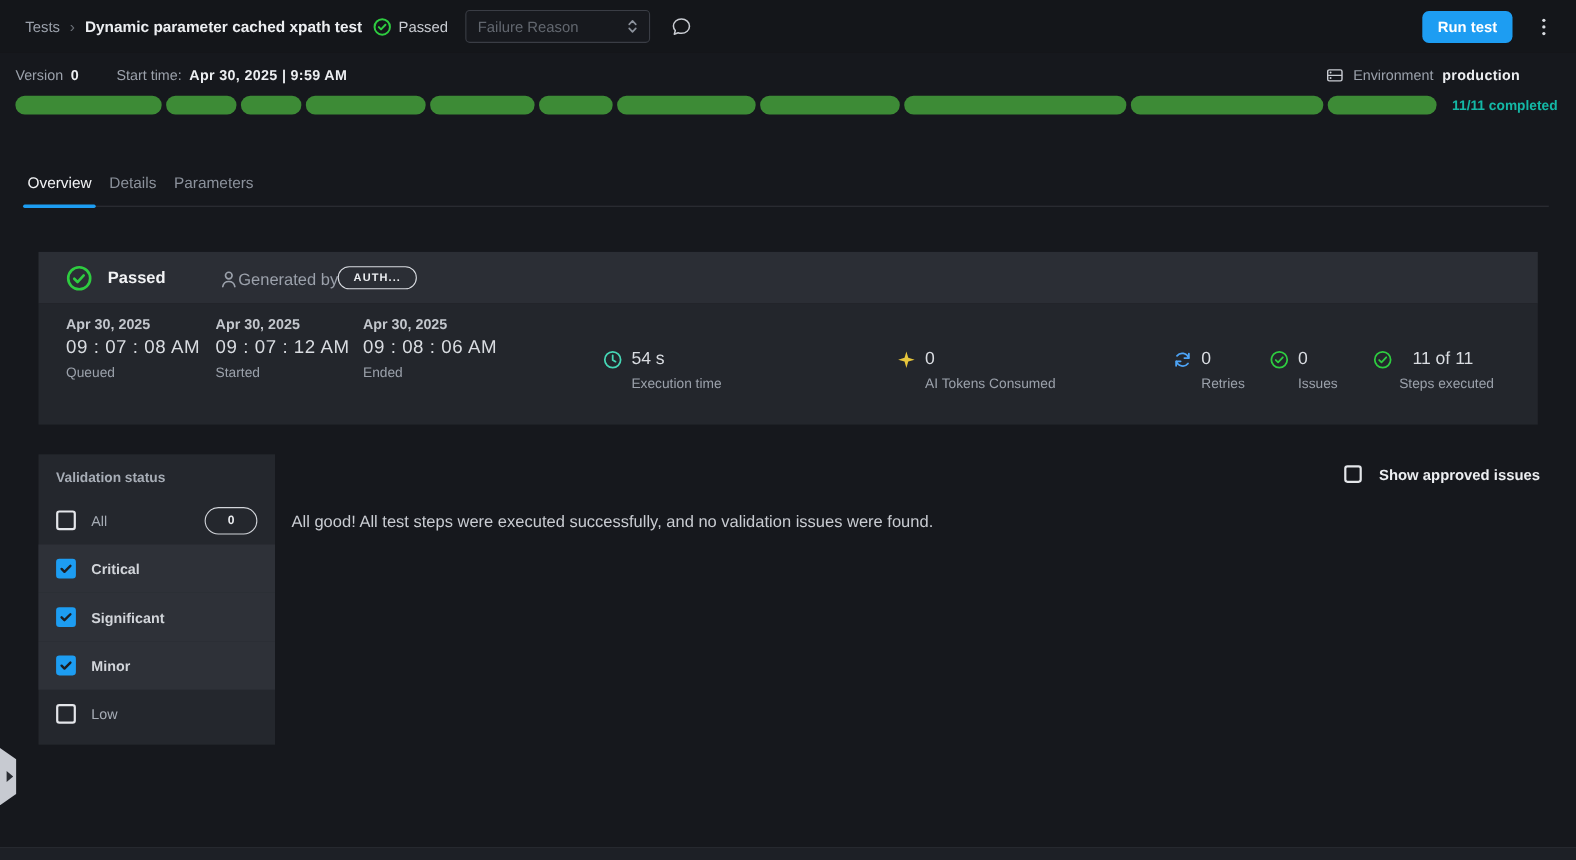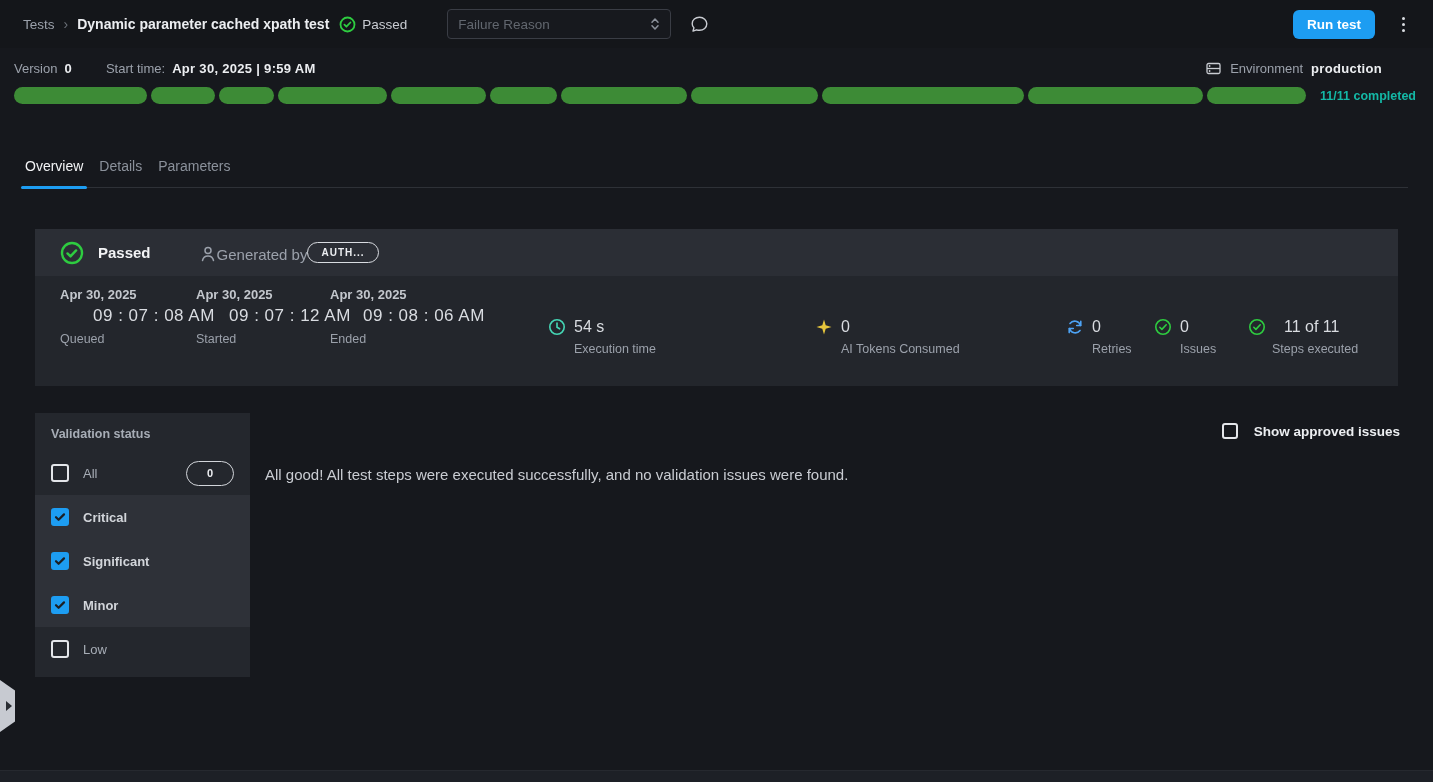--- a/index.html
+++ b/index.html
@@ -7,22 +7,22 @@
   body {
     font-family:"Liberation Sans","DejaVu Sans",sans-serif;
     background:#16181d; color:#e8eaed; overflow:hidden; position:relative;
   }
   
   .topbar { height:48px; background:#14161a; display:flex; align-items:center; padding:0 16px 0 23px; }
   .crumb { color:#9ba1ab; font-size:13.5px; cursor:pointer; }
   .crumb-sep { color:#6b7078; margin:0 9px; font-size:14px; }
   .page-title { color:#eceef1; font-size:14px; font-weight:700; margin-right:10px; }
   .status-inline { display:flex; align-items:center; gap:6px; color:#c9ccd2; font-size:13.5px; margin-right:16px; }
-  .fr-select { width:224px; height:30px; background:#17191e; border:1px solid #3a3d45; border-radius:4px;
-    display:flex; align-items:center; justify-content:space-between; padding:0 10px; margin-right:14px;margin-left:24px; }
+  .fr-select { width:168px; height:30px; background:#17191e; border:1px solid #3a3d45; border-radius:4px;
+    display:flex; align-items:center; justify-content:space-between; padding:0 10px; margin-right:14px; }
   .fr-select span { color:#62676f; font-size:13.5px; }
   .icon-btn { display:flex; align-items:center; justify-content:center; width:28px; height:28px; cursor:pointer; }
   .spacer { flex:1; }
   .run-btn { background:#1d9df2; color:#fff; font-size:13.5px; font-weight:700; border:none;
     border-radius:6px; padding:7px 14px; cursor:pointer; }
   .kebab { width:28px; height:28px; display:flex; flex-direction:column; align-items:center; justify-content:center;
     gap:3px; margin-left:14px; cursor:pointer; }
   .kebab i { width:3px; height:3px; border-radius:50%; background:#d9dce1; }
   
   .meta { display:flex; align-items:center; padding:12px 17px 6px 14px; font-size:13px; }
@@ -46,21 +46,21 @@
   .card { margin:41px 35px 0; }
   .card-head { background:#2b2e35; height:47px; display:flex; align-items:center; padding:0 25px; }
   .card-head .passed { font-size:15px; font-weight:700; color:#f2f3f5; margin:0 0 0 14px; }
   .gen { display:flex; align-items:flex-end; margin-left:48px; }
   .gen .gen-lbl { color:#9ba1ab; font-size:15px; }
   .pill { border:1px solid #d9dce1; border-radius:12px; padding:4px 13px; font-size:10px; font-weight:700;
     letter-spacing:1px; color:#eceef1; white-space:nowrap; }
   .card-body { background:#23262c; height:110px; position:relative; }
   .tcol { position:absolute; top:11px; }
   .tcol .d { font-size:13px; font-weight:600; color:#c3c7cd; }
-  .tcol .t { font-size:17px; color:#d9dce1; letter-spacing:.5px; margin-top:4px;margin-left:33px; }
+  .tcol .t { font-size:17px; color:#d9dce1; letter-spacing:.5px; margin-top:4px; }
   .tcol .l { font-size:12.5px; color:#9ba1ab; font-weight:500; margin-top:6px; }
   .stat { position:absolute; top:42px; }
   .stat .top { display:flex; align-items:center; gap:8px; }
   .stat .v { font-size:16px; color:#d9dce1; font-weight:500; }
   .stat .l { font-size:12.5px; color:#9ba1ab; font-weight:500; margin-top:6px; margin-left:26px; }
   .stat.tight .l { margin-left:24px; }
   
   .main { display:flex; margin-top:27px; align-items:flex-start; }
   .vpanel { width:215px; margin-left:35px; background:#24272d; padding-bottom:6px; }
   .vpanel .vtitle { font-size:12.5px; font-weight:700; color:#a7adb6; padding:14px 16px 10px; }

